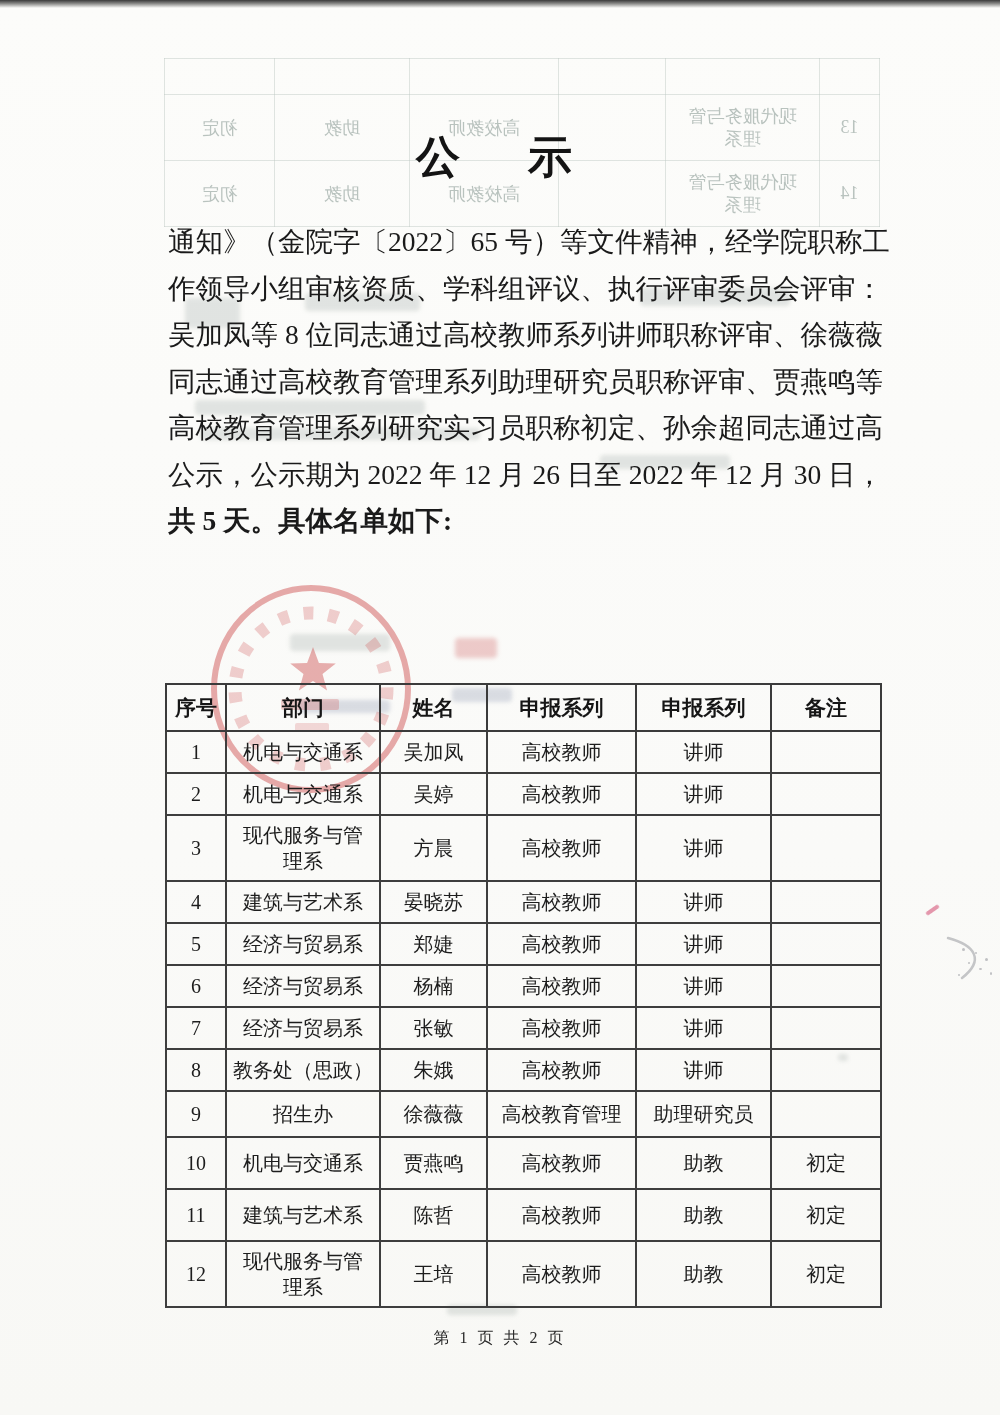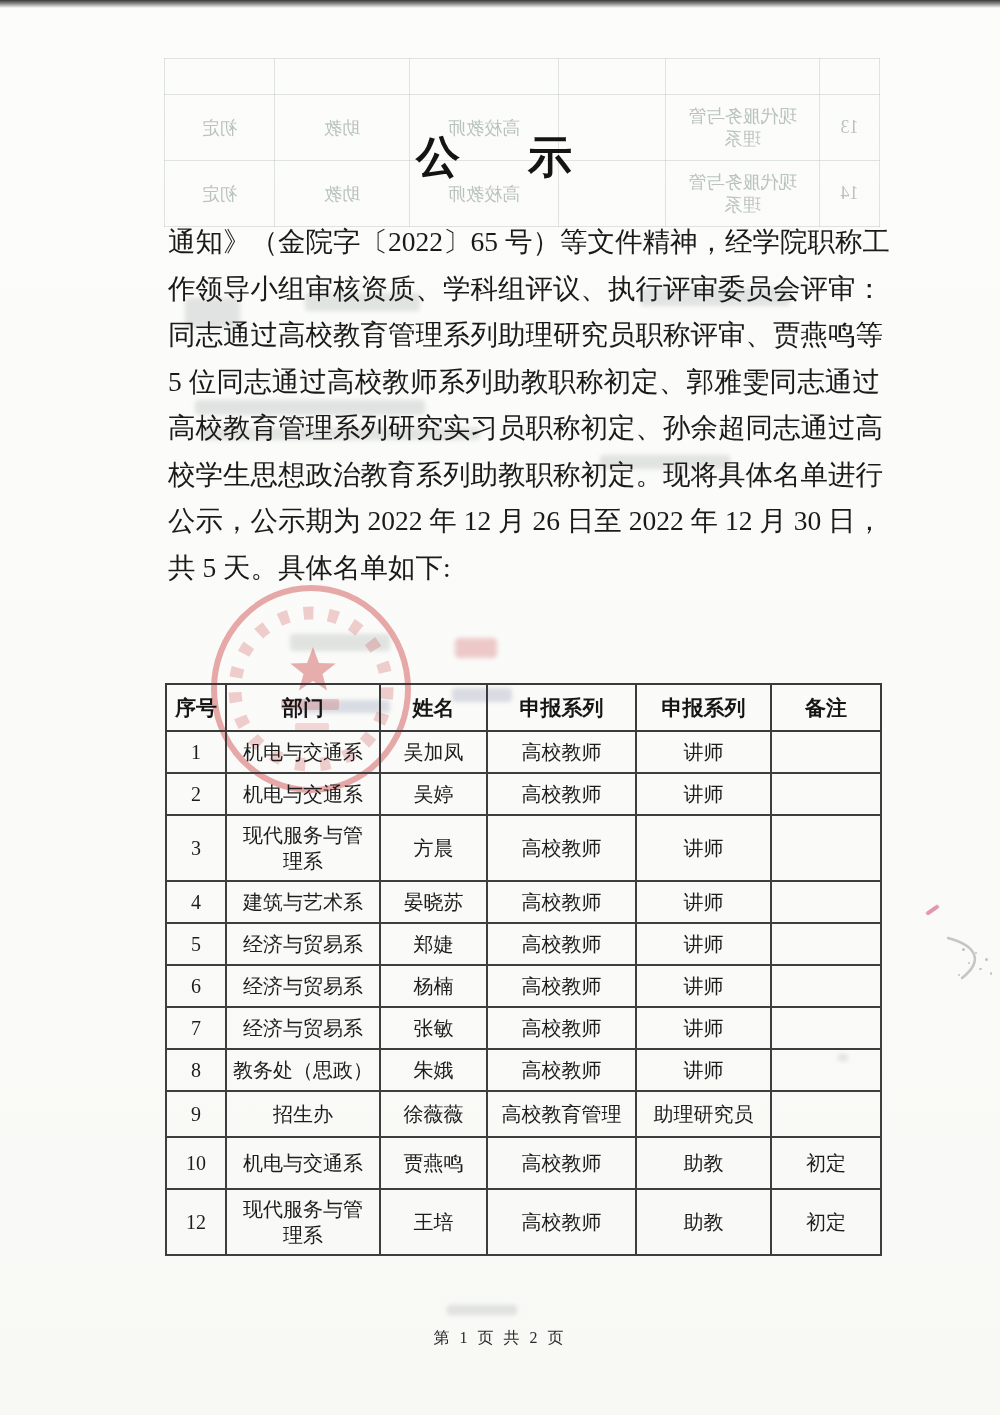--- a/index.html
+++ b/index.html
@@ -46,21 +46,21 @@
     font-family:"Liberation Serif","DejaVu Serif",serif;
   }
   
   .body-text{position:absolute;left:168px;top:219px;width:712px;}
   .body-line{
     height:46.5px;line-height:46.5px;
     font-size:27.5px;color:#1a1a1a;
     text-align:justify;text-align-last:justify;
     white-space:nowrap;overflow:visible;
   }
-  .body-line.last{text-align-last:left;}
+  .body-line.last{text-align-last:left;font-weight:bold;}
   
   .main-table{
     position:absolute;left:165px;top:683px;width:715px;
     border-collapse:collapse;table-layout:fixed;
     background:transparent;
   }
   .main-table th{
     border:2px solid #3b3b3b;
     font-family:"Liberation Sans","DejaVu Sans",sans-serif;
     font-weight:bold;font-size:21px;color:#161616;
@@ -153,24 +153,23 @@
     <polygon fill="#cf5656" opacity=".75" points="112,58 117.9,73.9 134.8,74.6 121.5,85.1 126.1,101.4 112,92 97.9,101.4 102.5,85.1 89.2,74.6 106.1,73.9" transform="translate(-4,6)"></polygon>
     <rect x="76" y="116" width="58" height="11" fill="#cf5656" opacity=".45" rx="2"></rect>
     <rect x="90" y="140" width="34" height="9" fill="#cf5656" opacity=".35" rx="2"></rect>
   </svg>
 
   <div class="title">公　示</div>
 
   <div class="body-text">
       <div class="body-line">通知》（金院字〔2022〕65 号）等文件精神，经学院职称工</div>
       <div class="body-line">作领导小组审核资质、学科组评议、执行评审委员会评审：</div>
+      <div class="body-line">吴加凤等 8 位同志通过高校教师系列讲师职称评审、徐薇薇</div>
       <div class="body-line">同志通过高校教育管理系列助理研究员职称评审、贾燕鸣等</div>
-      <div class="body-line">5 位同志通过高校教师系列助教职称初定、郭雅雯同志通过</div>
       <div class="body-line">高校教育管理系列研究实习员职称初定、孙余超同志通过高</div>
-      <div class="body-line">校学生思想政治教育系列助教职称初定。现将具体名单进行</div>
       <div class="body-line">公示，公示期为 2022 年 12 月 26 日至 2022 年 12 月 30 日，</div>
       <div class="body-line last">共 5 天。具体名单如下:</div>
     </div>
 
   <table class="main-table">
     <colgroup>
       <col style="width:60px">
         <col style="width:154px">
         <col style="width:107px">
       <col style="width:149px">
@@ -262,20 +261,28 @@
           <td></td>
         </tr>
         <tr style="height: 52px;">
           <td>10</td>
           <td class="dept">机电与交通系</td>
           <td>贾燕鸣</td>
           <td>高校教师</td>
           <td>助教</td>
           <td>初定</td>
         </tr>
+        <tr style="height: 52px;">
+          <td>11</td>
+          <td class="dept">建筑与艺术系</td>
+          <td>陈哲</td>
+          <td>高校教师</td>
+          <td>助教</td>
+          <td>初定</td>
+        </tr>
         <tr style="height: 66px;">
           <td>12</td>
           <td class="dept">现代服务与管
 理系</td>
           <td>王培</td>
           <td>高校教师</td>
           <td>助教</td>
           <td>初定</td>
         </tr>
       </tbody>

